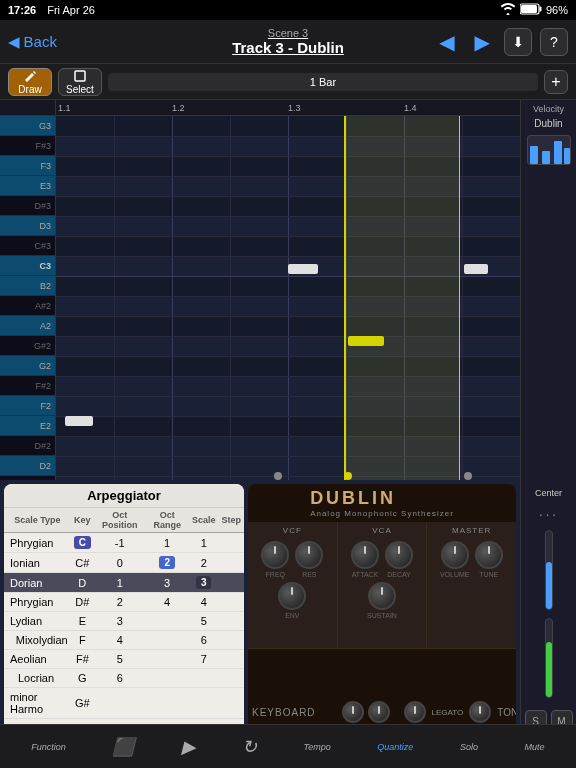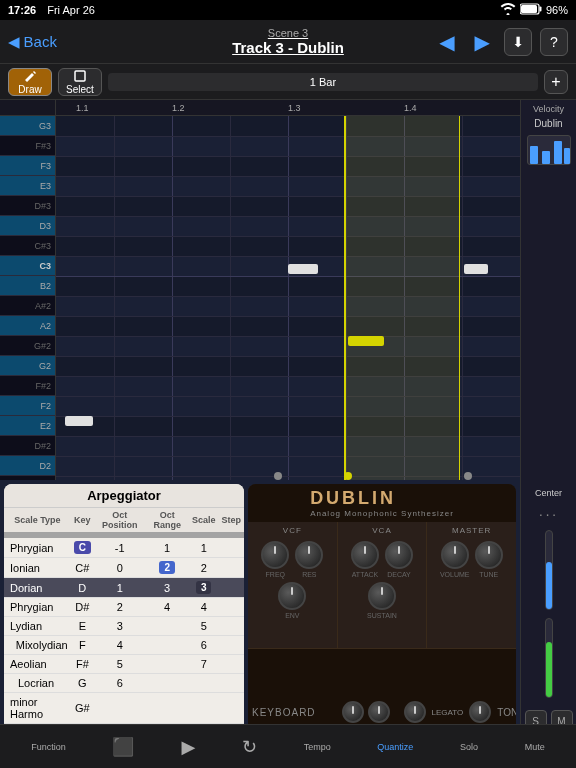--- a/index.html
+++ b/index.html
@@ -262,21 +262,21 @@
     #arp-table {
       width: 100%;
       border-collapse: collapse;
     }
     #arp-table th {
       font-size: 9px;
       color: #555;
       text-align: center;
       padding: 2px 3px;
       background: #e8e4df;
-      border-bottom: 6px solid #a3a3a3;
+      border-bottom: 1px solid #a3a3a3;
     }
     #arp-table td {
       text-align: center;
       padding: 3px 3px;
       border-bottom: 1px solid #ddd;
       font-size: 11px;
     }
     .arp-row-selected td { background: #4a4a5a; color: #fff; }
     .arp-key-badge {
       background: #4a4aaa; color: #fff;
@@ -377,21 +377,21 @@
       justify-content: space-around;
       padding: 0 8px;
       position: absolute;
       bottom: 0;
       width: 576px;
       z-index: 200;
     }
     .transport-item {
       display: flex; flex-direction: column;
       align-items: flex-start; color: #aaa;
-      font-size: 10px; cursor: pointer; gap: 2px;
+      font-size: 10px; cursor: pointer; gap: 2px; font-style: italic;
     }
     .transport-item.active { color: #4a9eff; }
     .transport-icon { font-size: 18px; }
     .transport-label { font-size: 9px; }
 
     
     #right-strip {
       width: 56px;
       background: #1a1a2a;
       display: flex;
@@ -551,21 +551,21 @@
     <div class="key-row white-key">
         <span>D2</span>
       </div>
     <div class="key-row black-key"></div>
 
   </div>
 
   <div id="grid-area">
 
     <div id="beat-ruler">
-      <span class="beat-label" style="left:20px">1.1</span>
+      <span class="beat-label" style="left:2px">1.1</span>
       <span class="beat-label" style="left:25%">1.2</span>
       <span class="beat-label" style="left:50%">1.3</span>
       <span class="beat-label" style="left:75%">1.4</span>
     </div>
 
     <div id="grid">
 
       <div class="grid-black-row" style="top:0; height:20px;"></div>
       <div class="grid-black-row" style="top:40px; height:20px;"></div>
       <div class="grid-black-row" style="top:80px; height:20px;"></div>

